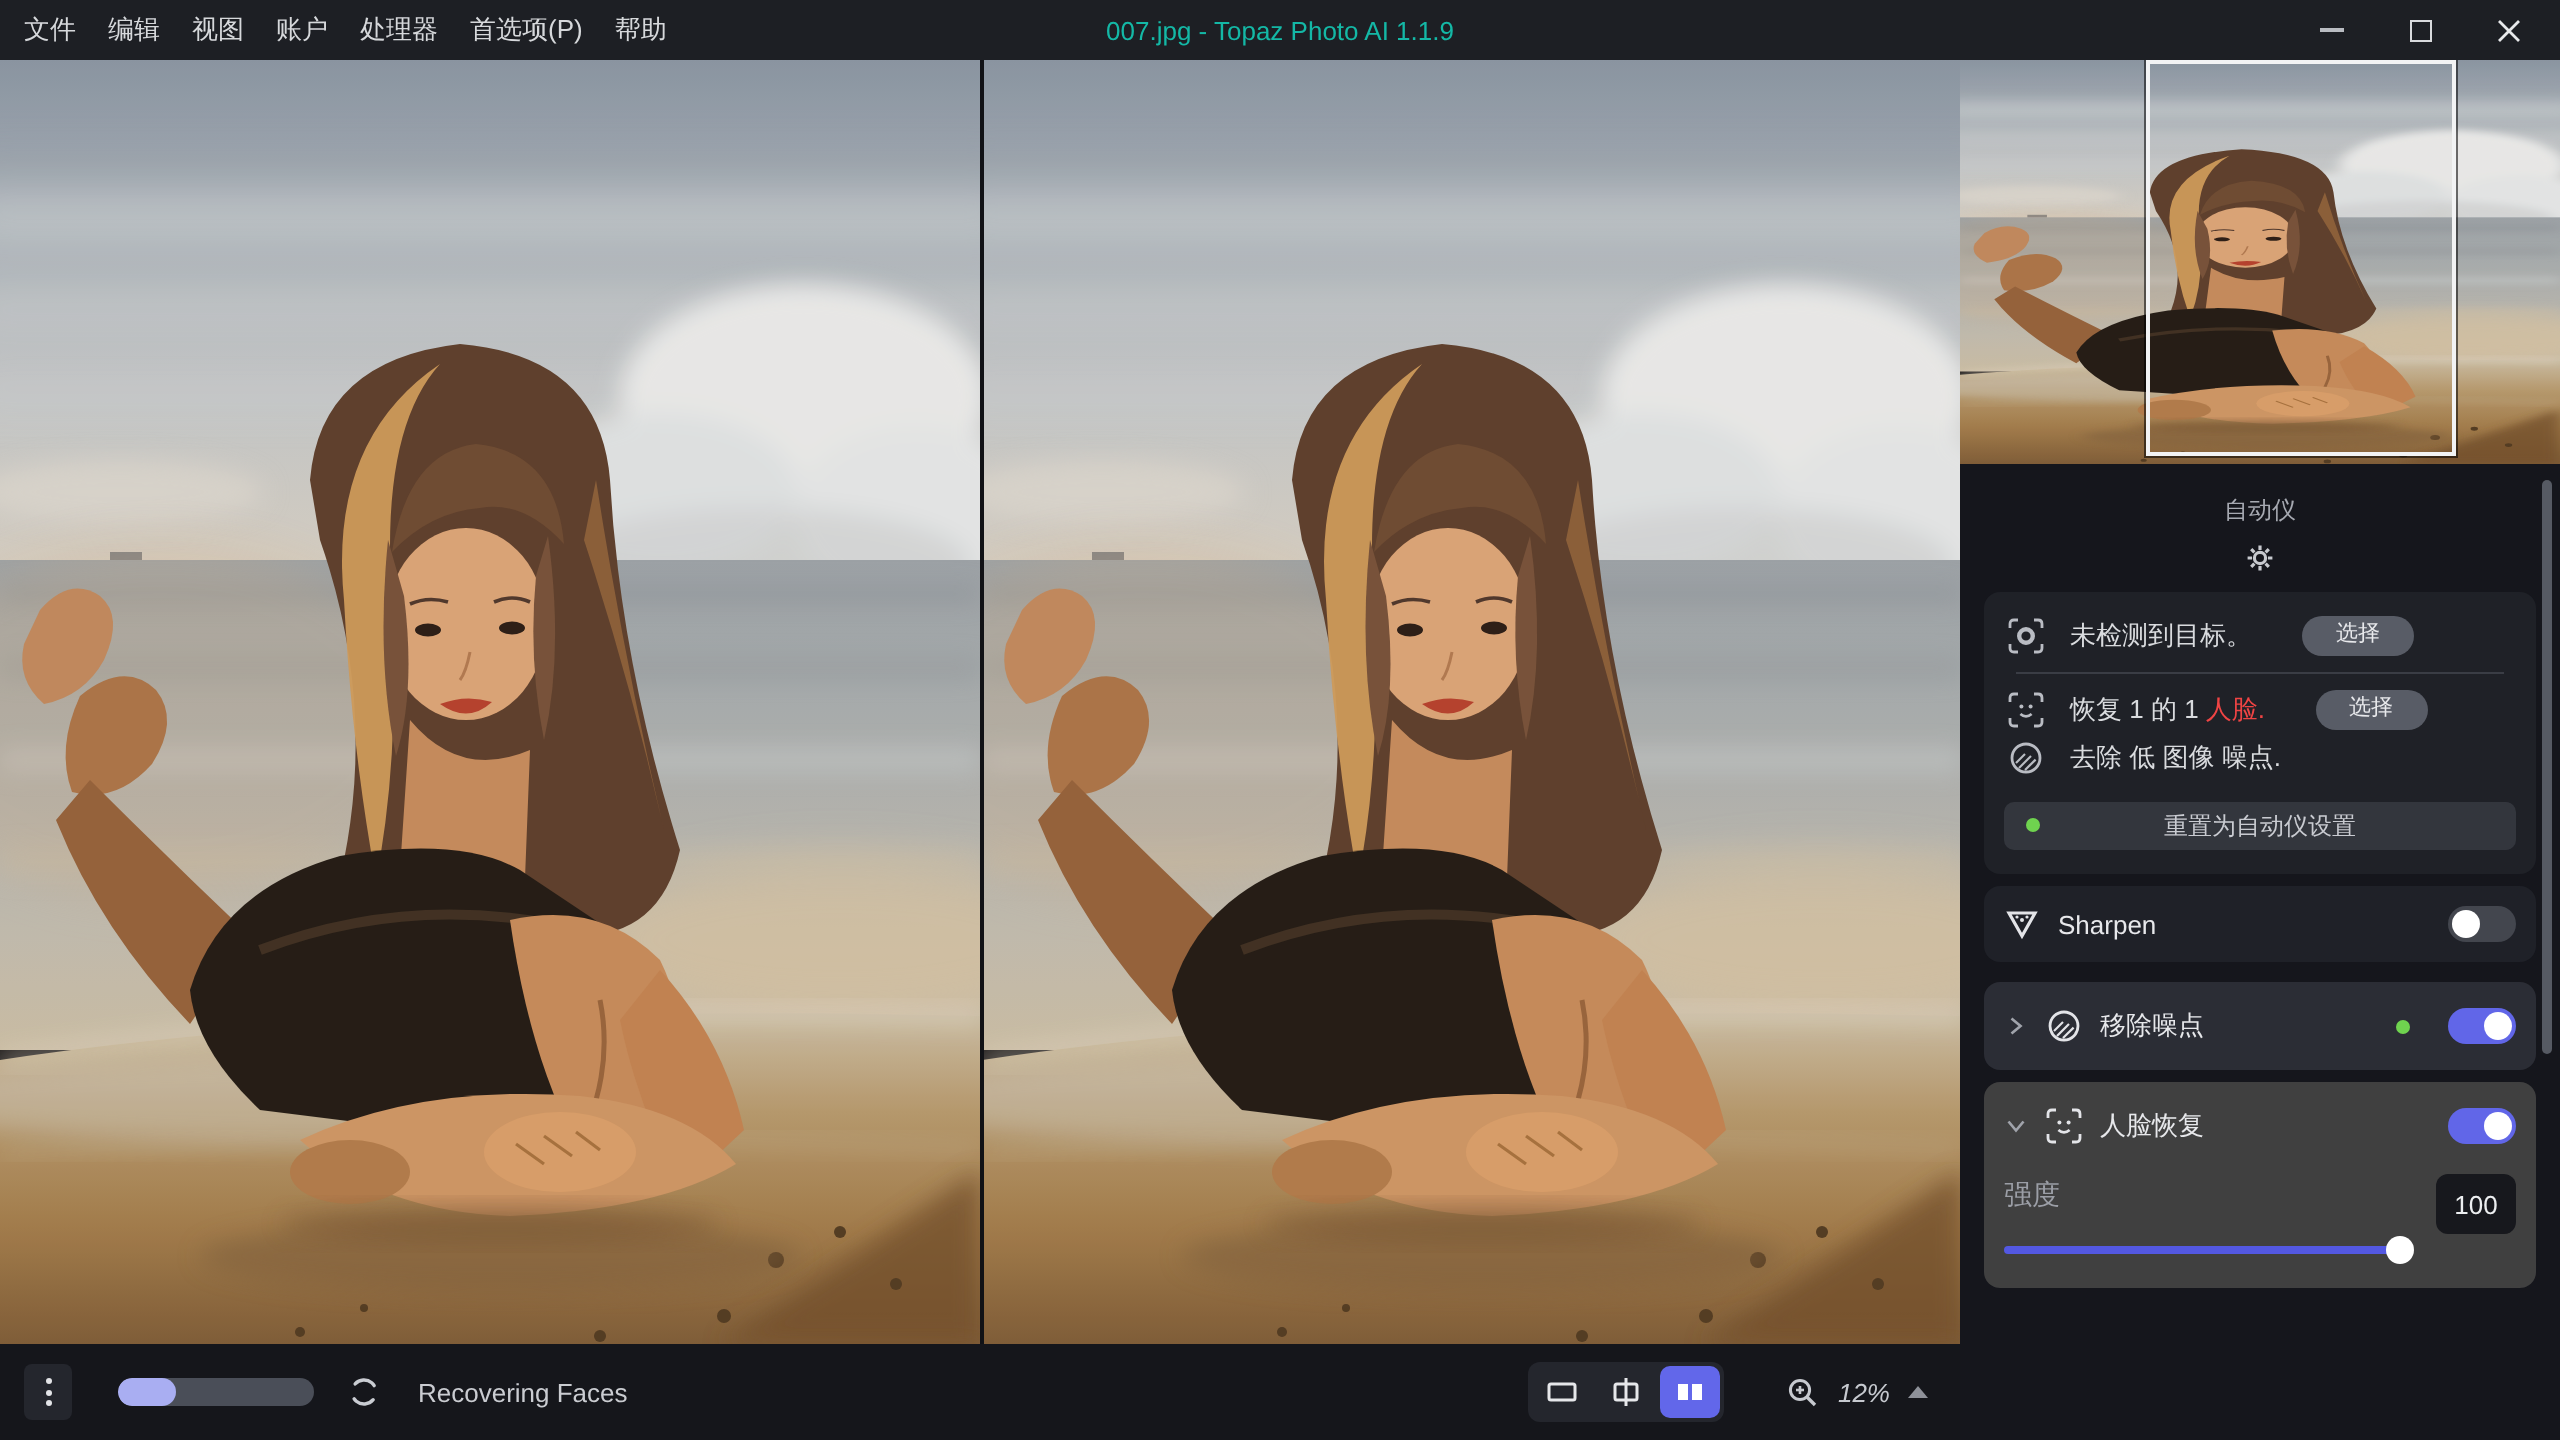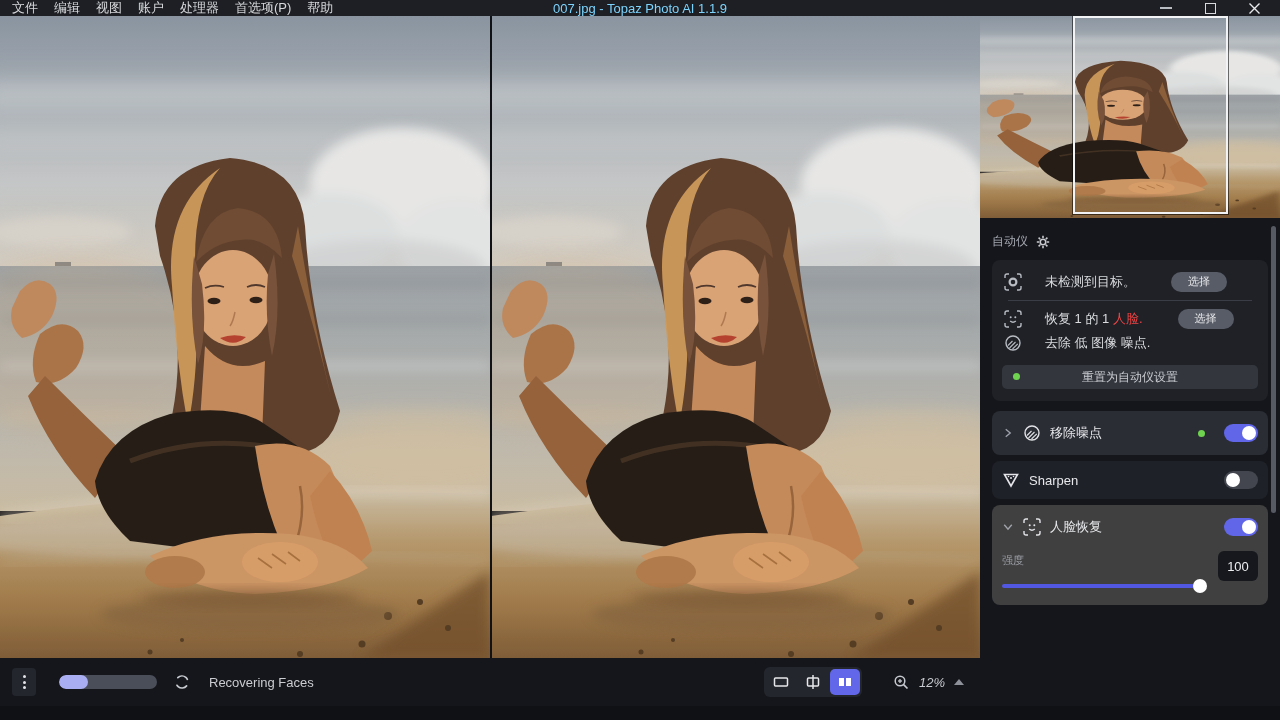--- a/index.html
+++ b/index.html
@@ -1,22 +1,22 @@
 <!DOCTYPE html>
 <html><head>
 <meta charset="utf-8">
 <style>
   * { box-sizing: border-box; margin: 0; padding: 0; }
   html,body { width:1280px; height:720px; overflow:hidden; }
   body { background:#101114; font-family:"Liberation Sans", sans-serif; color:#dcdee2; }
 
-  .titlebar { height:16px; background:#1d1f24; display:flex; align-items:center; position:relative; }
+  .titlebar { height:30px; background:#1d1f24; display:flex; align-items:center; position:relative; }
   .menus { display:flex; gap:16px; padding-left:12px; font-size:13px; color:#d6d8db; }
   .menus span { cursor:default; }
-  .win-title { position:absolute; left:50%; transform:translateX(-50%); font-size:13px; color:#7dd3fc; }
+  .win-title { position:absolute; left:50%; transform:translateX(-50%); font-size:13px; color:#14b8a6; }
   .win-controls { margin-left:auto; display:flex; align-items:center; padding-right:4px; }
   .win-btn { width:44px; height:30px; display:flex; align-items:center; justify-content:center; }
   .min-glyph { width:12px; height:2px; background:#b9bcc2; display:block; }
   .max-glyph { width:11px; height:11px; border:1.5px solid #d8dadd; display:block; }
 
   .main { display:flex; height:690px; }
   .left-col { width:980px; display:flex; flex-direction:column; }
   .canvas { height:642px; display:flex; background:#101115; }
   .pane { height:642px; overflow:hidden; }
   .pane.before { width:490px; }
@@ -37,25 +37,25 @@
   .zoom-group { display:flex; align-items:center; gap:9px; margin-left:14px; margin-right:4px; }
   .zoom-text { font-size:13px; color:#c6c9cf;font-style:italic; }
   .tri-up { width:0; height:0; border-left:5px solid transparent; border-right:5px solid transparent; border-bottom:6px solid #8e9199; }
 
   .sidebar { width:300px; background:#15161c; display:flex; flex-direction:column; position:relative; }
   .nav { height:202px; position:relative; overflow:hidden; background:#0c0d10; }
   .nav svg { display:block; width:300px; height:202px; }
   .nav .viewport { position:absolute; left:93px; top:0; width:155px; height:198px; border:2px solid #f2f3f4; box-shadow:0 0 0 1px rgba(0,0,0,.55); }
 
   .panel-scroll { height:430px; overflow:hidden; padding:0 12px; }
-  .sec-header { display:flex; align-items:center; gap:8px; margin-top:15px; font-size:12px; color:#a6a9b1; }
+  .sec-header { display:flex; align-items:center; gap:8px; margin-top:15px; font-size:12px; color:#a6a9b1;flex-direction:column; }
   .sec-header.iq { margin-top:30px; }
 
   .auto-card { margin-top:10px; background:#1f2127; border-radius:8px; padding:10px 10px 12px; }
-  .auto-row { display:flex; align-items:center; gap:23px; min-height:24px; font-size:13px; color:#d9dbde; padding:1px 2px; }
+  .auto-row { display:flex; align-items:center; gap:13px; min-height:24px; font-size:13px; color:#d9dbde; padding:1px 2px; }
   .link { color:#ef4444; }
   .pill-btn { margin-left:12px; background:#585c66; color:#e8e9ec; font-size:11px; border:none; border-radius:10px; padding:4px 17px; line-height:12px;font-family:Liberation Mono, monospace; }
   .auto-div { height:1px; background:#3a3d45; margin:6px 6px; }
   .reset-btn { position:relative; margin-top:10px; width:100%; height:24px; background:#33363d; border:none; border-radius:5px; color:#c9cbd1; font-size:12px; }
   .reset-btn .dot { position:absolute; left:11px; top:8px; width:7px; height:7px; border-radius:50%; background:#6fd34f; }
 
   .filter-card { margin-top:6px; border-radius:8px; background:#1f2128; }
   .filter-card.denoise { margin-top:10px; background:#2b2d35; }
   .filter-card.face { background:#404040; }
   .filter-head { display:flex; align-items:center; gap:9px; padding:0 10px; height:44px; }
@@ -63,21 +63,21 @@
   .filter-title { font-size:13px; color:#e7e8eb; flex:1; }
   .gdot { width:7px; height:7px; border-radius:50%; background:#6fd34f; margin-right:10px; }
   .toggle { width:34px; height:18px; border-radius:9px; position:relative; border:none; display:inline-block; flex:none; }
   .toggle.on { background:#6166e8; }
   .toggle.off { background:#43464e; }
   .toggle .knob { position:absolute; top:2px; width:14px; height:14px; border-radius:50%; background:#fff; }
   .toggle.on .knob { right:2px; }
   .toggle.off .knob { left:2px; }
 
   .card-body { padding:2px 10px 12px; }
-  .small-label { font-size:11px; color:#9b9ea6; display:block; }
+  .small-label { font-size:14px; color:#9b9ea6; display:block; }
   .slider-row { display:flex; align-items:flex-start; gap:12px; }
   .slider-col { flex:1; padding-top:2px; }
   .slider { position:relative; height:14px; margin-top:11px; }
   .slider .track { position:absolute; top:5px; left:0; right:0; height:4px; border-radius:2px; background:#5358e2; }
   .slider .thumb { position:absolute; top:0; right:-1px; width:14px; height:14px; border-radius:50%; background:#fff; }
   .value-box { width:40px; height:30px; background:#17181d; border-radius:6px; color:#eceef0; font-size:13px; display:flex; align-items:center; justify-content:center; }
 
   .save-area { height:58px; padding:8px 12px 0; }
   .save-btn { width:100%; height:37px; background:#6065e9; border:none; border-radius:6px; color:#e0e2fb; font-size:13px; }
 
@@ -337,51 +337,51 @@
           </svg>
           <span>去除 低 图像 噪点.</span>
         </div>
         <button class="reset-btn">
           <span class="dot"></span>
           <span>重置为自动仪设置</span>
         </button>
       </div>
 
 
+      <div class="filter-card sharpen">
+        <div class="filter-head">
+          <svg width="18" height="18" viewBox="0 0 18 18">
+            <polygon points="2.5,3.5 15.5,3.5 9,15" fill="none" stroke="#e3e4e8" stroke-width="1.6"></polygon>
+            <circle cx="9" cy="7" r="1" fill="#e3e4e8"></circle>
+              <circle cx="6.5" cy="5.5" r=".8" fill="#e3e4e8"></circle>
+              <circle cx="11.5" cy="5.5" r=".8" fill="#e3e4e8"></circle>
+          </svg>
+          <span class="filter-title">Sharpen</span>
+          <span class="toggle off">
+              <span class="knob"></span>
+            </span>
+        </div>
+      </div>
+
       <div class="filter-card denoise">
         <div class="filter-head">
           <svg width="12" height="12" viewBox="0 0 16 16">
               <polyline points="5,3 11,8 5,13" fill="none" stroke="#a0a3ab" stroke-width="1.8"></polyline>
             </svg>
           <svg width="18" height="18" viewBox="0 0 18 18">
             <circle cx="9" cy="9" r="7" fill="none" stroke="#e3e4e8" stroke-width="1.4"></circle>
             <g stroke="#e3e4e8" stroke-width="1.1">
               <path d="M4,11.5 L8.5,7"></path>
                 <path d="M5.5,14 L11.5,8"></path>
                 <path d="M8.5,15 L13.8,9.8"></path>
             </g>
           </svg>
           <span class="filter-title">移除噪点</span>
           <span class="gdot"></span>
           <span class="toggle on">
-              <span class="knob"></span>
-            </span>
-        </div>
-      </div>
-
-      <div class="filter-card sharpen">
-        <div class="filter-head">
-          <svg width="18" height="18" viewBox="0 0 18 18">
-            <polygon points="2.5,3.5 15.5,3.5 9,15" fill="none" stroke="#e3e4e8" stroke-width="1.6"></polygon>
-            <circle cx="9" cy="7" r="1" fill="#e3e4e8"></circle>
-              <circle cx="6.5" cy="5.5" r=".8" fill="#e3e4e8"></circle>
-              <circle cx="11.5" cy="5.5" r=".8" fill="#e3e4e8"></circle>
-          </svg>
-          <span class="filter-title">Sharpen</span>
-          <span class="toggle off">
               <span class="knob"></span>
             </span>
         </div>
       </div>
 
       <div class="filter-card face">
         <div class="filter-head">
           <svg width="12" height="12" viewBox="0 0 16 16">
               <polyline points="3,5 8,11 13,5" fill="none" stroke="#a0a3ab" stroke-width="1.8"></polyline>
             </svg>

